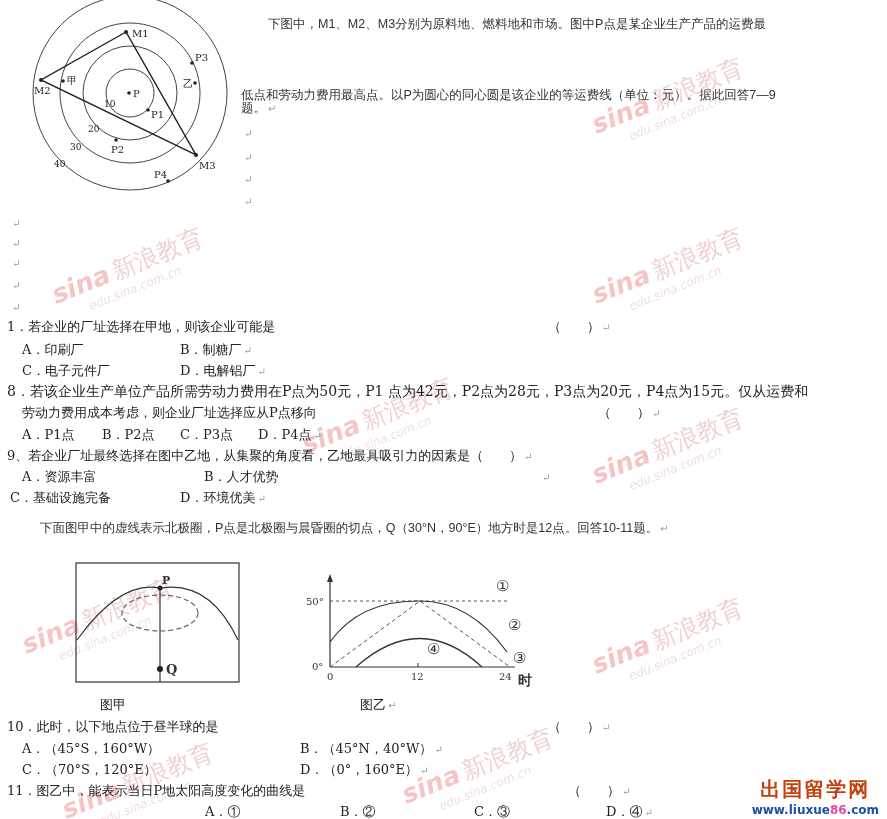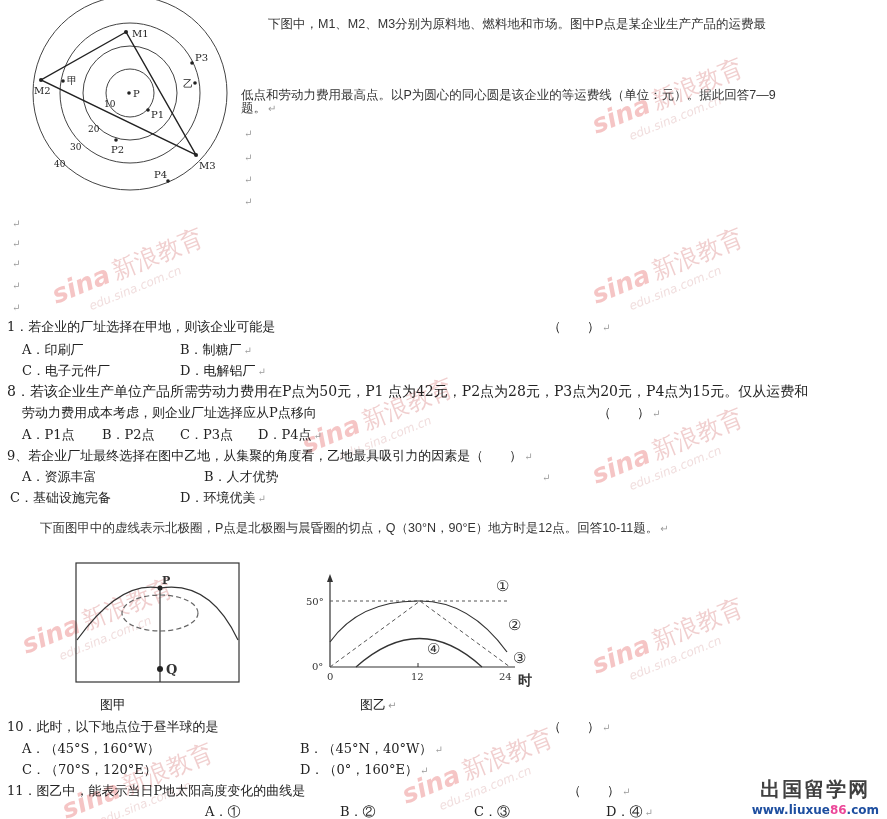--- a/index.html
+++ b/index.html
@@ -8,21 +8,21 @@
   .abs{position:absolute;white-space:nowrap;}
   .intro{font-family:Liberation Sans, sans-serif;font-size:12.5px;color:#333;}
   .q{font-size:13px;color:#222;}
   .ret{color:#999;font-size:10px;margin-left:2px;}
   .wm{position:absolute;pointer-events:none;transform:rotate(-22deg);opacity:0.28;
       font-family:"DejaVu Sans","Liberation Sans",sans-serif;}
   .wm .sina{color:#d33;font-weight:bold;font-style:italic;font-size:26px;}
   .wm .cn{color:#c55;font-size:24px;margin-left:4px;}
   .wm .url{display:block;color:#c88;font-size:12px;margin-left:30px;font-style:italic;}
   .logo{position:absolute;right:8px;bottom:2px;text-align:center;font-family:"DejaVu Sans","Liberation Sans",sans-serif;}
-  .logo .t{font-size:20px;color:#404040;letter-spacing:2px;font-weight:bold;}
+  .logo .t{font-size:20px;color:#c2410c;letter-spacing:2px;font-weight:bold;}
   .logo .u{font-size:12px;color:#1e4fa0;font-weight:bold;}
   .logo .u b{color:#ec4899;}
   .fig-label{font-family:"DejaVu Sans","Liberation Sans",sans-serif;font-size:13px;}
 </style>
 </head>
 <body>
 
 <div class="wm" style="left:590px;top:80px;"><span class="sina">sina</span><span class="cn">新浪教育</span><span class="url">edu.sina.com.cn</span></div>
 <div class="wm" style="left:590px;top:250px;"><span class="sina">sina</span><span class="cn">新浪教育</span><span class="url">edu.sina.com.cn</span></div>
 <div class="wm" style="left:50px;top:250px;"><span class="sina">sina</span><span class="cn">新浪教育</span><span class="url">edu.sina.com.cn</span></div>

